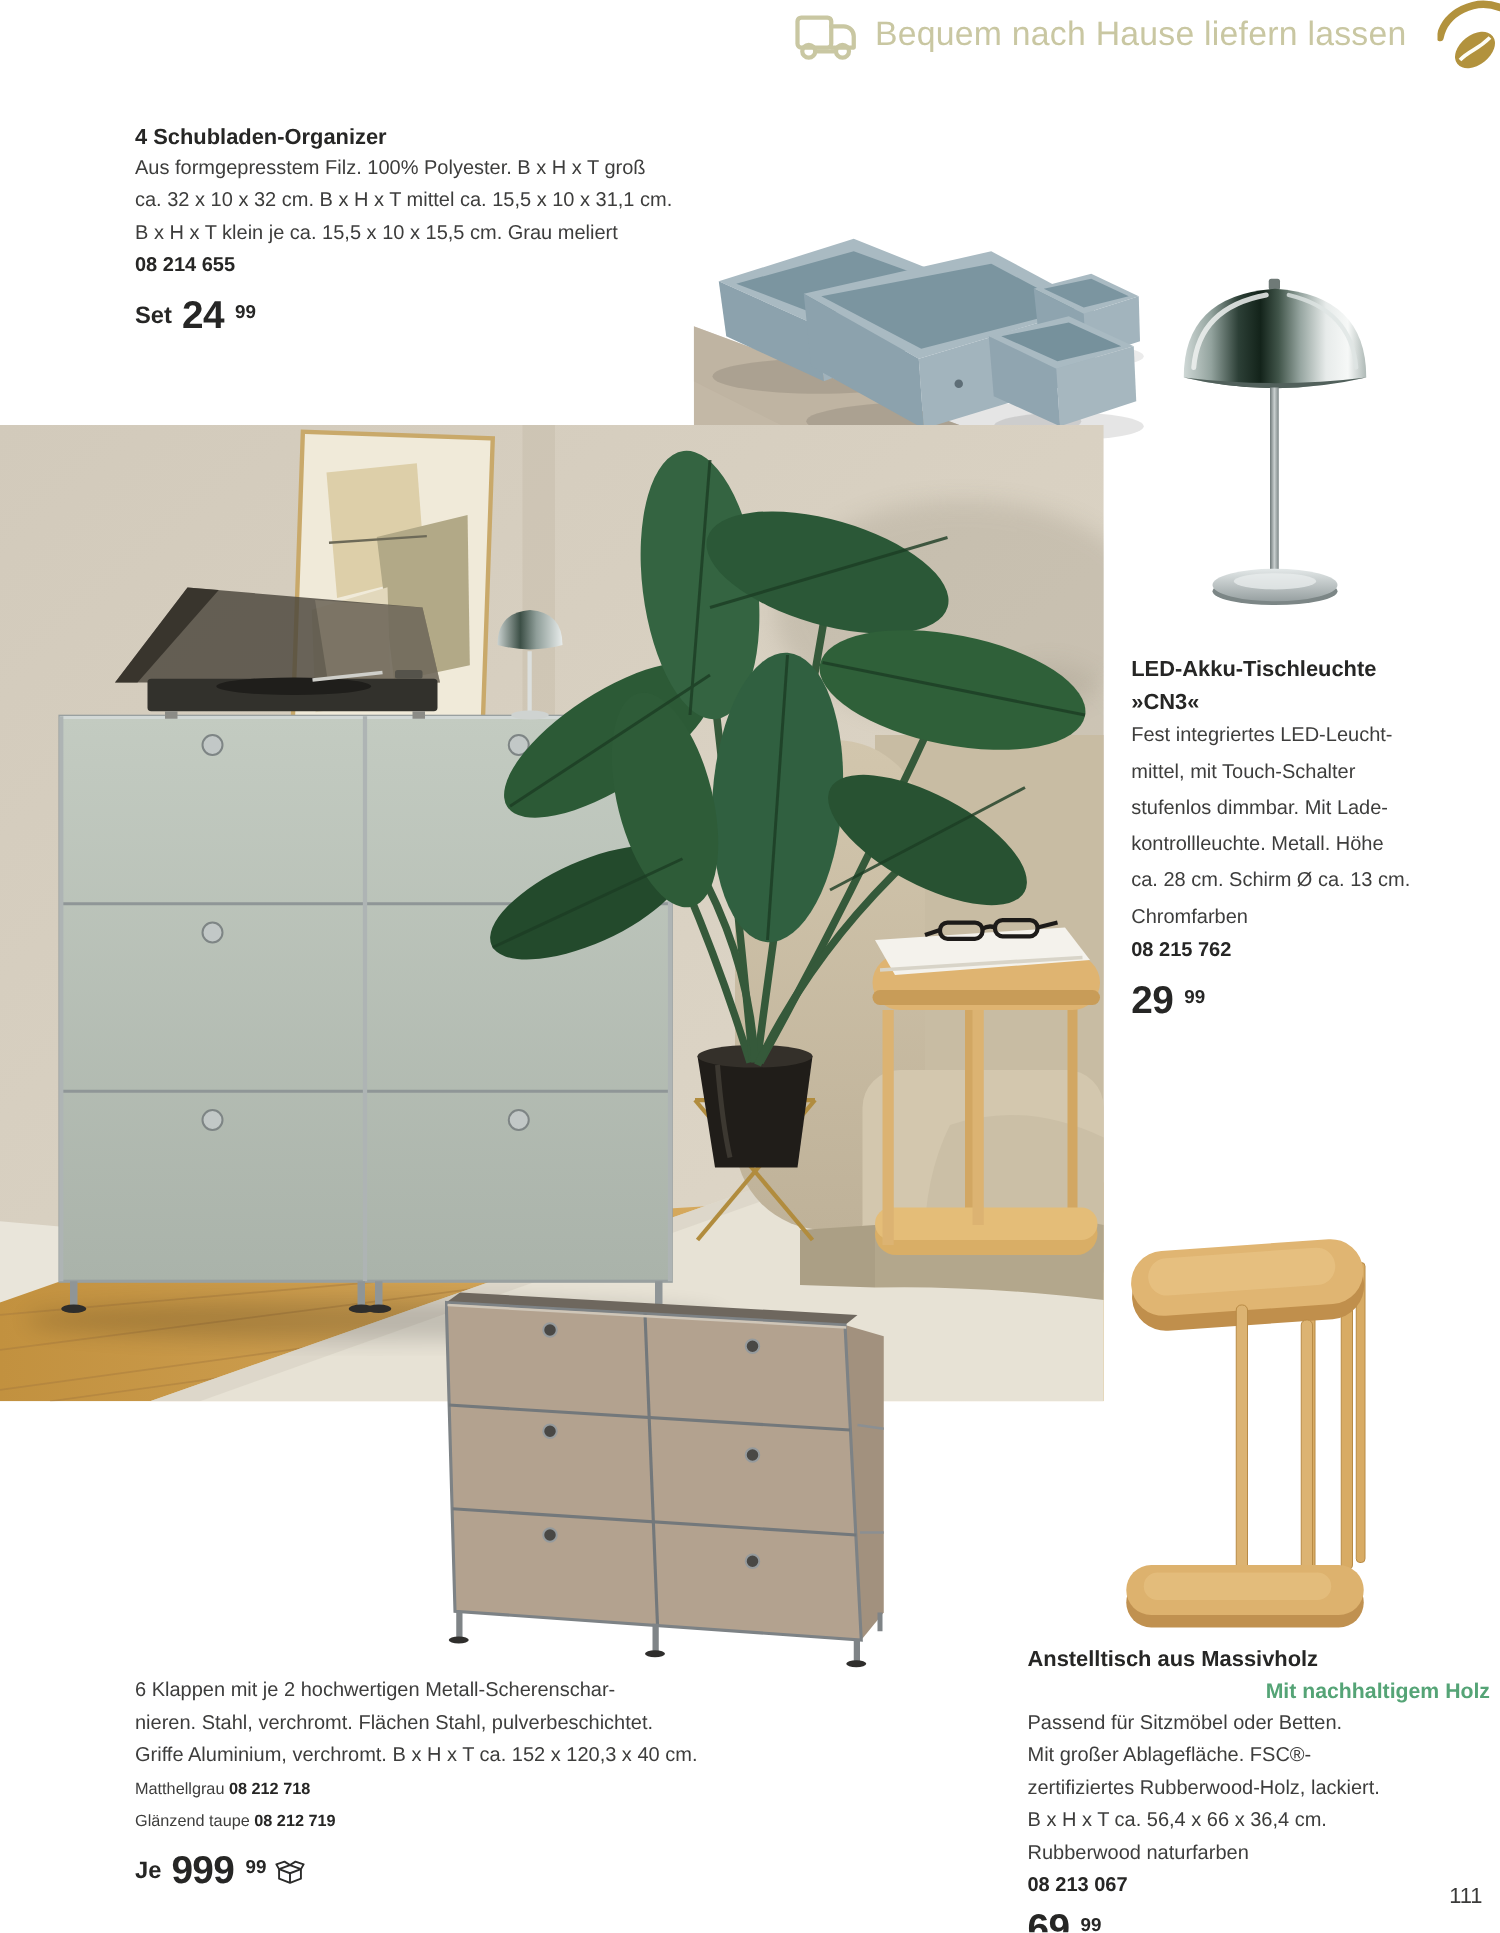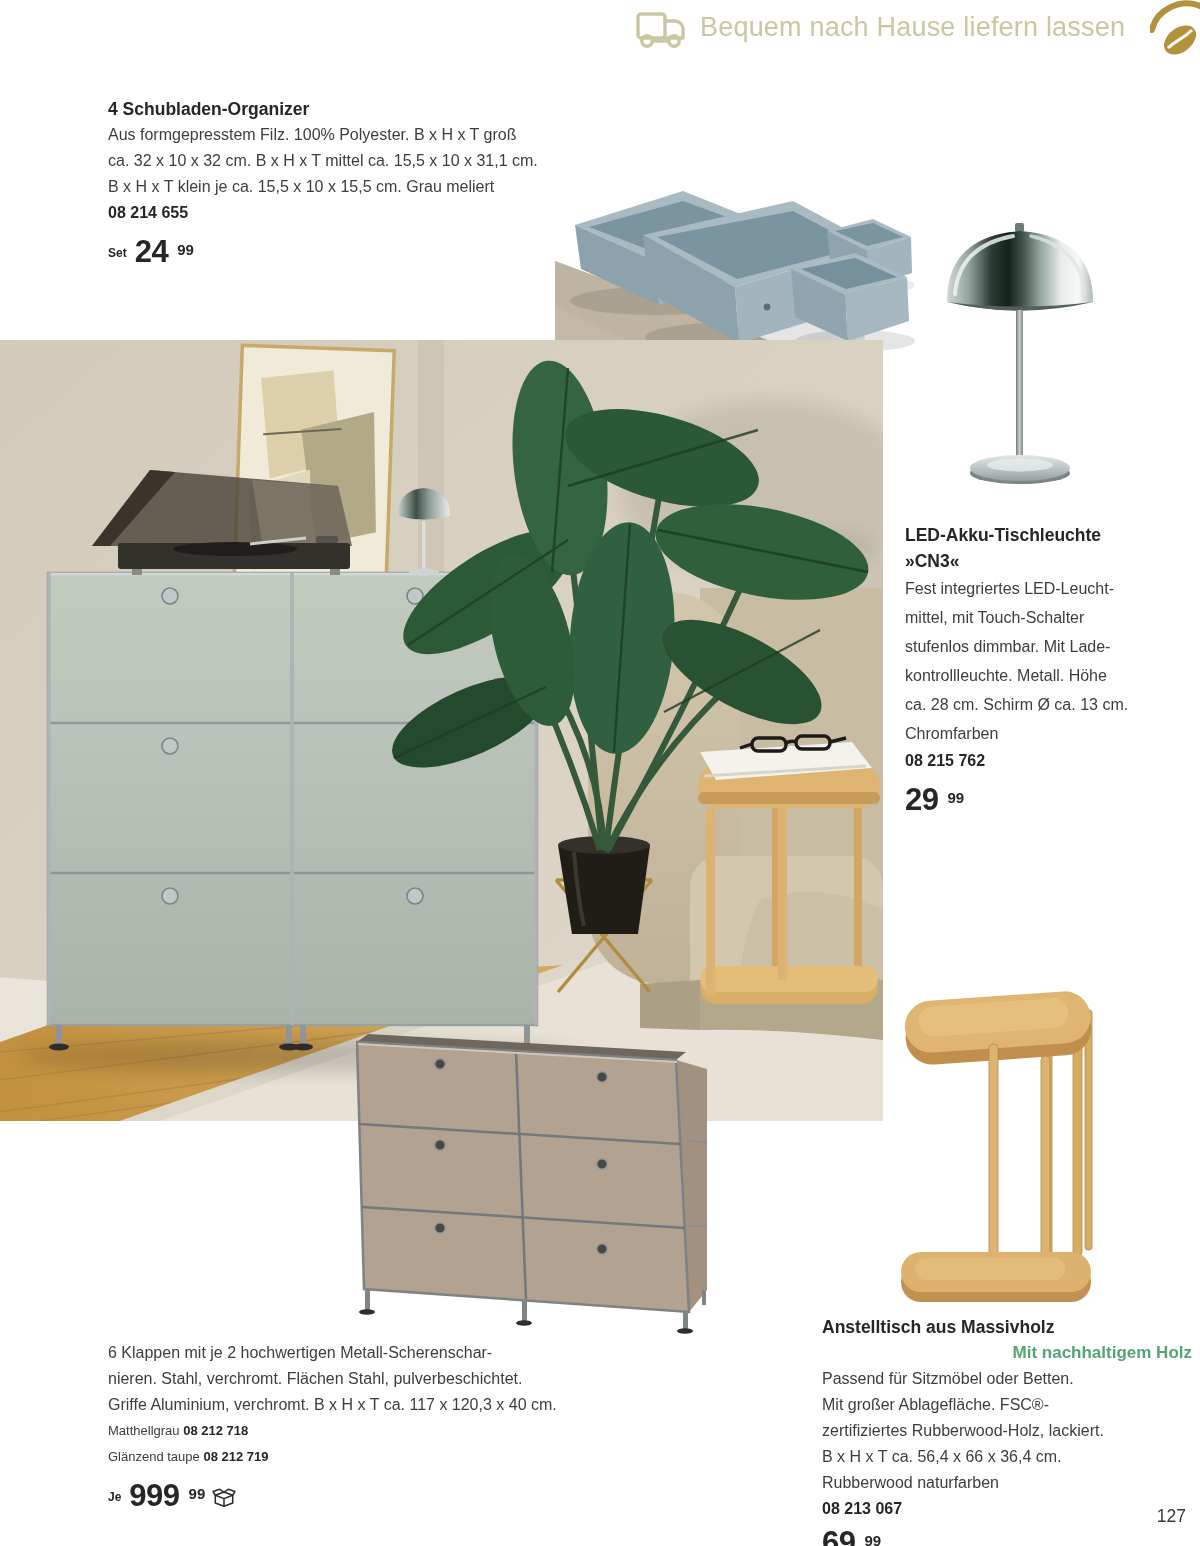--- a/index.html
+++ b/index.html
@@ -10,21 +10,21 @@
   #header-text{left:700px;top:12px;font-size:27px;letter-spacing:.2px;}
   
   .pblock{position:absolute;}
   .ptitle{font-size:17.5px;font-weight:bold;color:#262625;line-height:26px;white-space:pre-line;}
   .pbody{font-size:16px;line-height:26px;color:#3d3d3c;white-space:pre-line;}
   .pbody-b{line-height:29px;}
   .part{font-size:16px;font-weight:bold;color:#262625;line-height:26px;}
   .variant{font-size:13px;line-height:26px;color:#3d3d3c;}
   .variant b{color:#262625;}
   .pricerow{margin-top:11px;display:flex;align-items:flex-end;gap:8px;}
-  .price-prefix{font-size:12px;font-weight:bold;color:#262625;line-height:22px;margin-bottom:3px;}
+  .price-prefix{font-size:19px;font-weight:bold;color:#262625;line-height:22px;margin-bottom:3px;}
   .price-main{font-size:31px;font-weight:bold;color:#262625;line-height:30px;letter-spacing:-.5px;}
   .price-sup{font-size:15px;font-weight:bold;color:#262625;position:relative;top:-9px;left:1px;}
   .eco{font-size:17px;font-weight:bold;line-height:26px;text-align:right;}
   #page-number{right:14px;top:1506px;font-size:17.5px;color:#3a3a39;}
 </style>
 </head>
 <body>
 
 <div id="page">
 
@@ -368,21 +368,21 @@
     <g>
       <rect x="6" y="294" width="190" height="40" rx="20" fill="#c09150"></rect>
       <rect x="6" y="284" width="190" height="40" rx="20" fill="#ddb26e"></rect>
       <rect x="20" y="290" width="150" height="22" rx="11" fill="#e7c383" opacity=".6"></rect>
     </g>
   </svg>
 
   <div class="pblock" style="left:108px;top:1340px;width:580px">
     <div class="pbody">6 Klappen mit je 2 hochwertigen Metall-Scherenschar-
 nieren. Stahl, verchromt. Flächen Stahl, pulverbeschichtet.
-Griffe Aluminium, verchromt. B x H x T ca. 117 x 120,3 x 40 cm.</div>
+Griffe Aluminium, verchromt. B x H x T ca. 152 x 120,3 x 40 cm.</div>
     <div class="variant">
       <span>Matthellgrau </span><b>08 212 718</b>
     </div>
     <div class="variant">
       <span>Glänzend taupe </span><b>08 212 719</b>
     </div>
     <div class="pricerow">
       <span class="price-prefix">Je</span>
       <span class="price-main">999</span>
         <span class="price-sup">99</span>
@@ -406,14 +406,14 @@
 zertifiziertes Rubberwood-Holz, lackiert.
 B x H x T ca. 56,4 x 66 x 36,4 cm.
 Rubberwood naturfarben</div>
     <div class="part">08 213 067</div>
     <div class="pricerow" style="margin-top:6px">
       <span class="price-main">69</span>
         <span class="price-sup">99</span>
     </div>
   </div>
 
-  <div class="abs" id="page-number">127</div>
+  <div class="abs" id="page-number">111</div>
 </div>
 
 </body></html>

